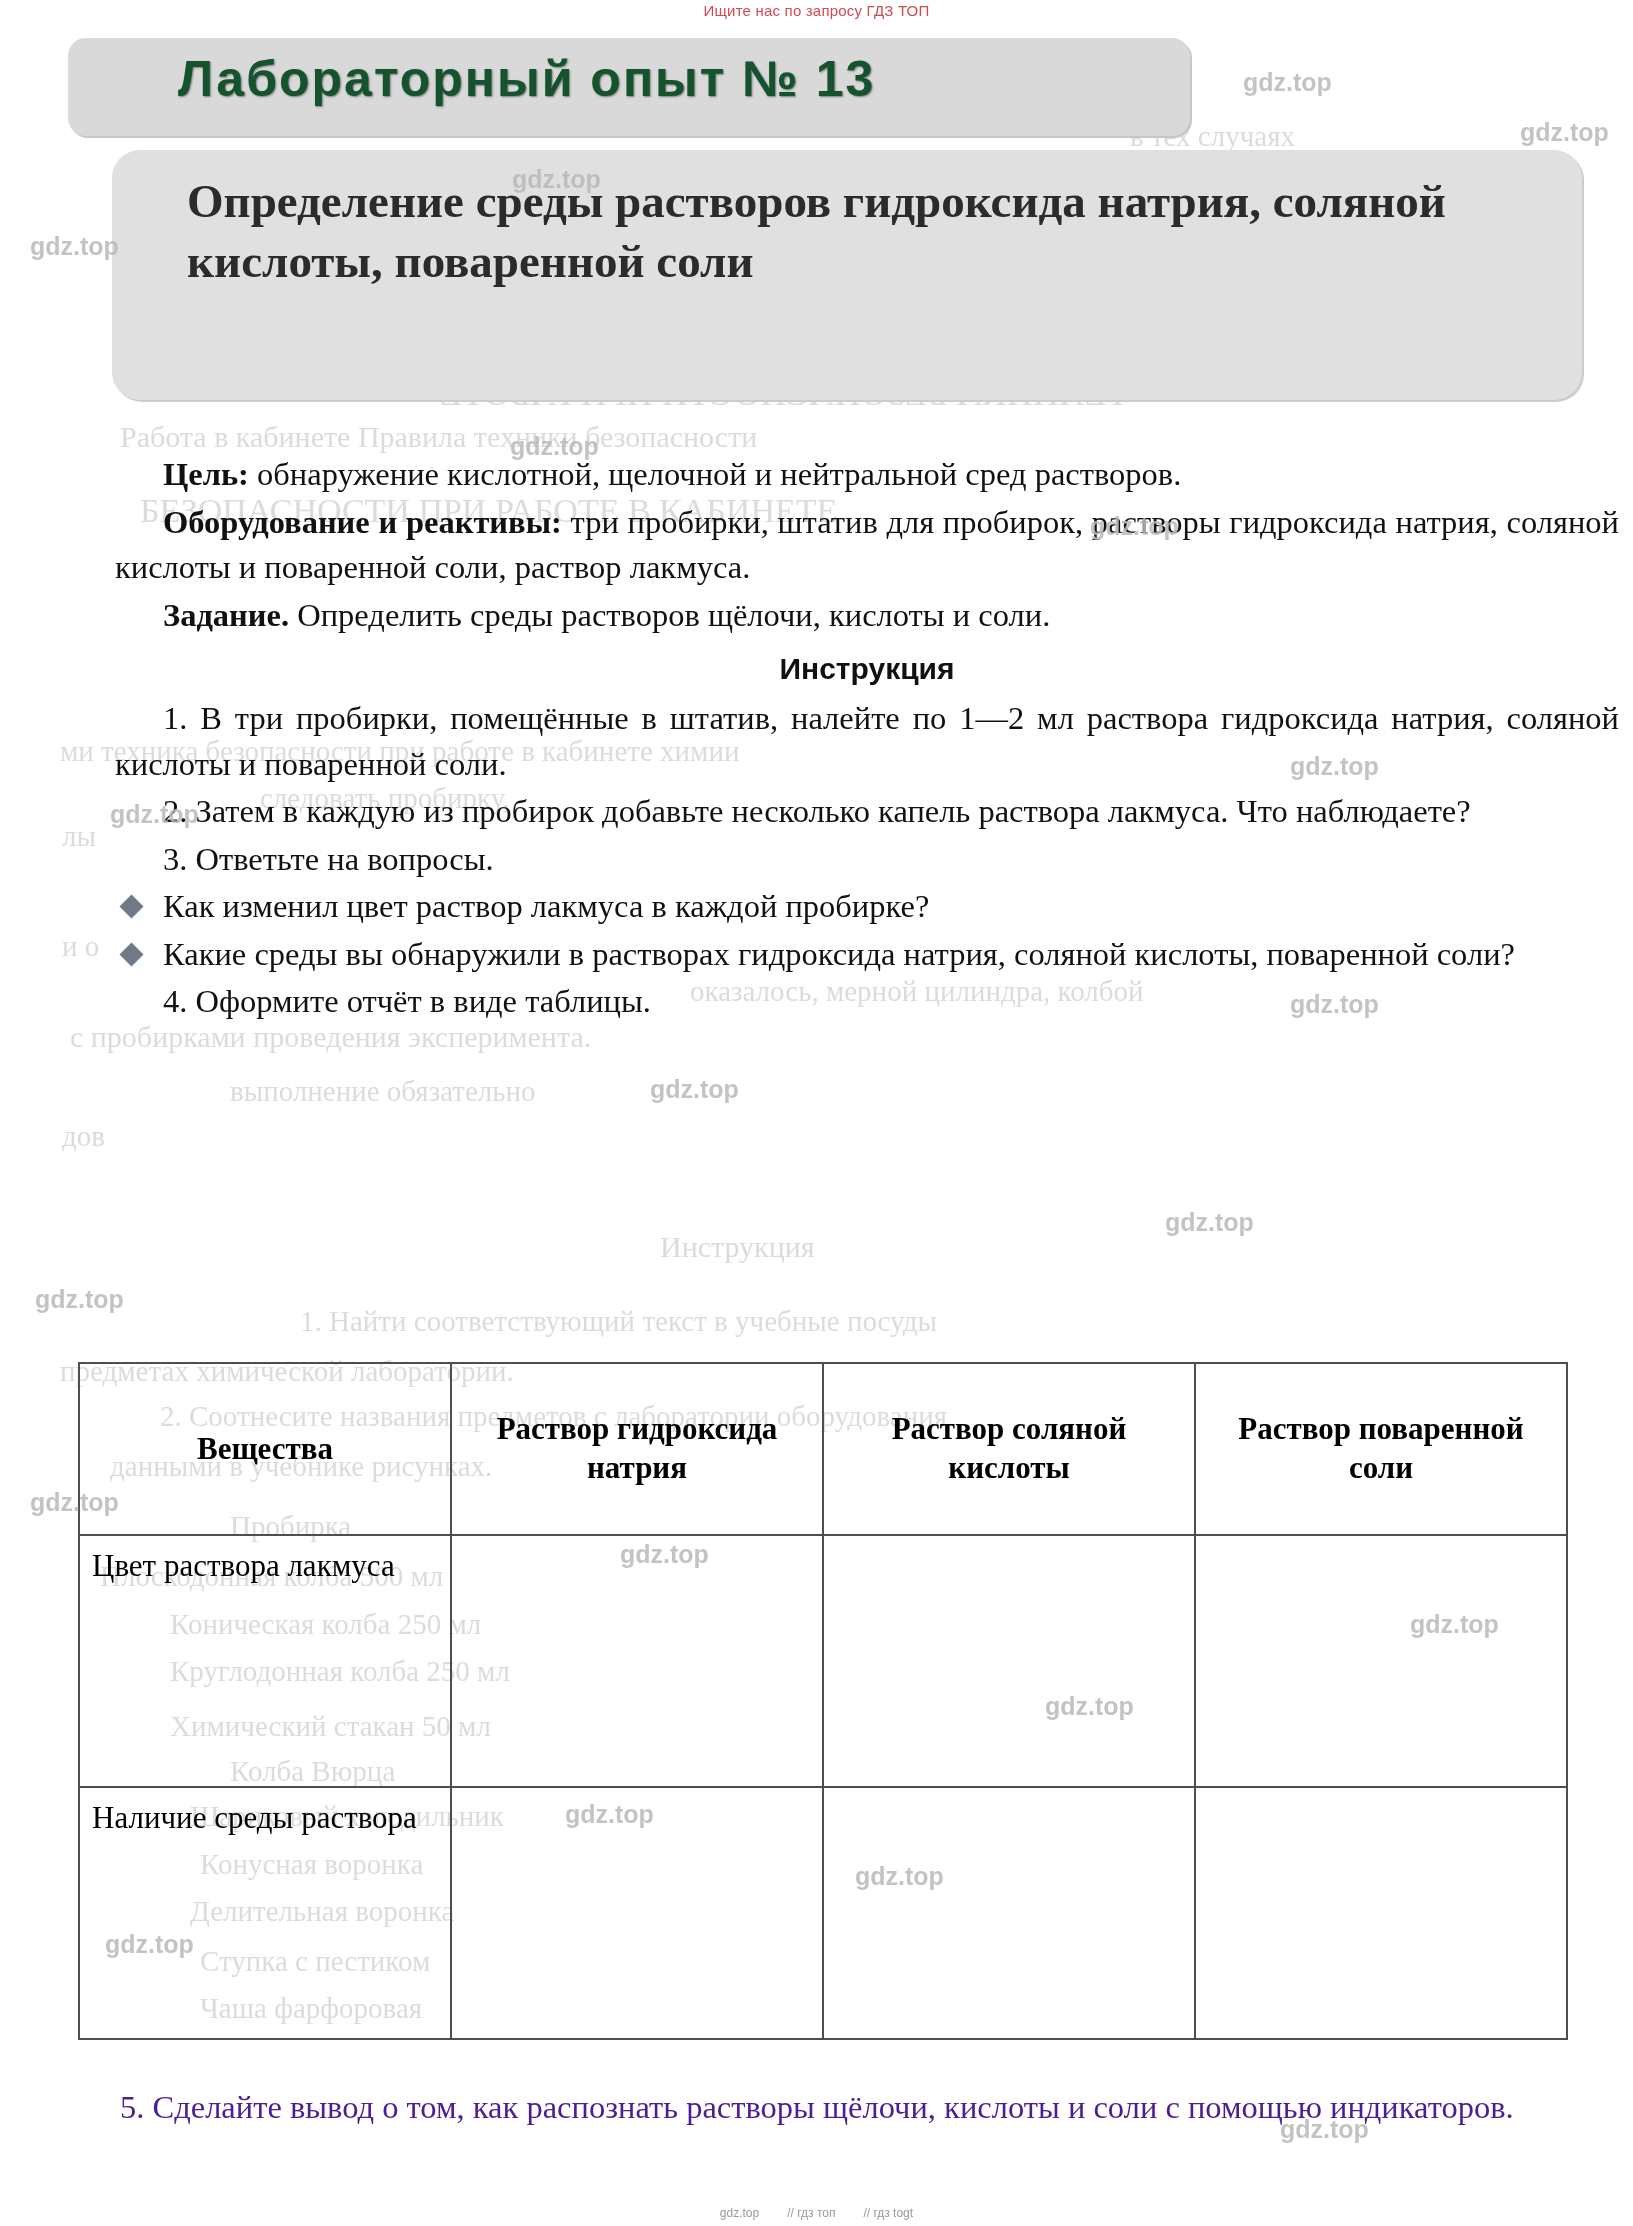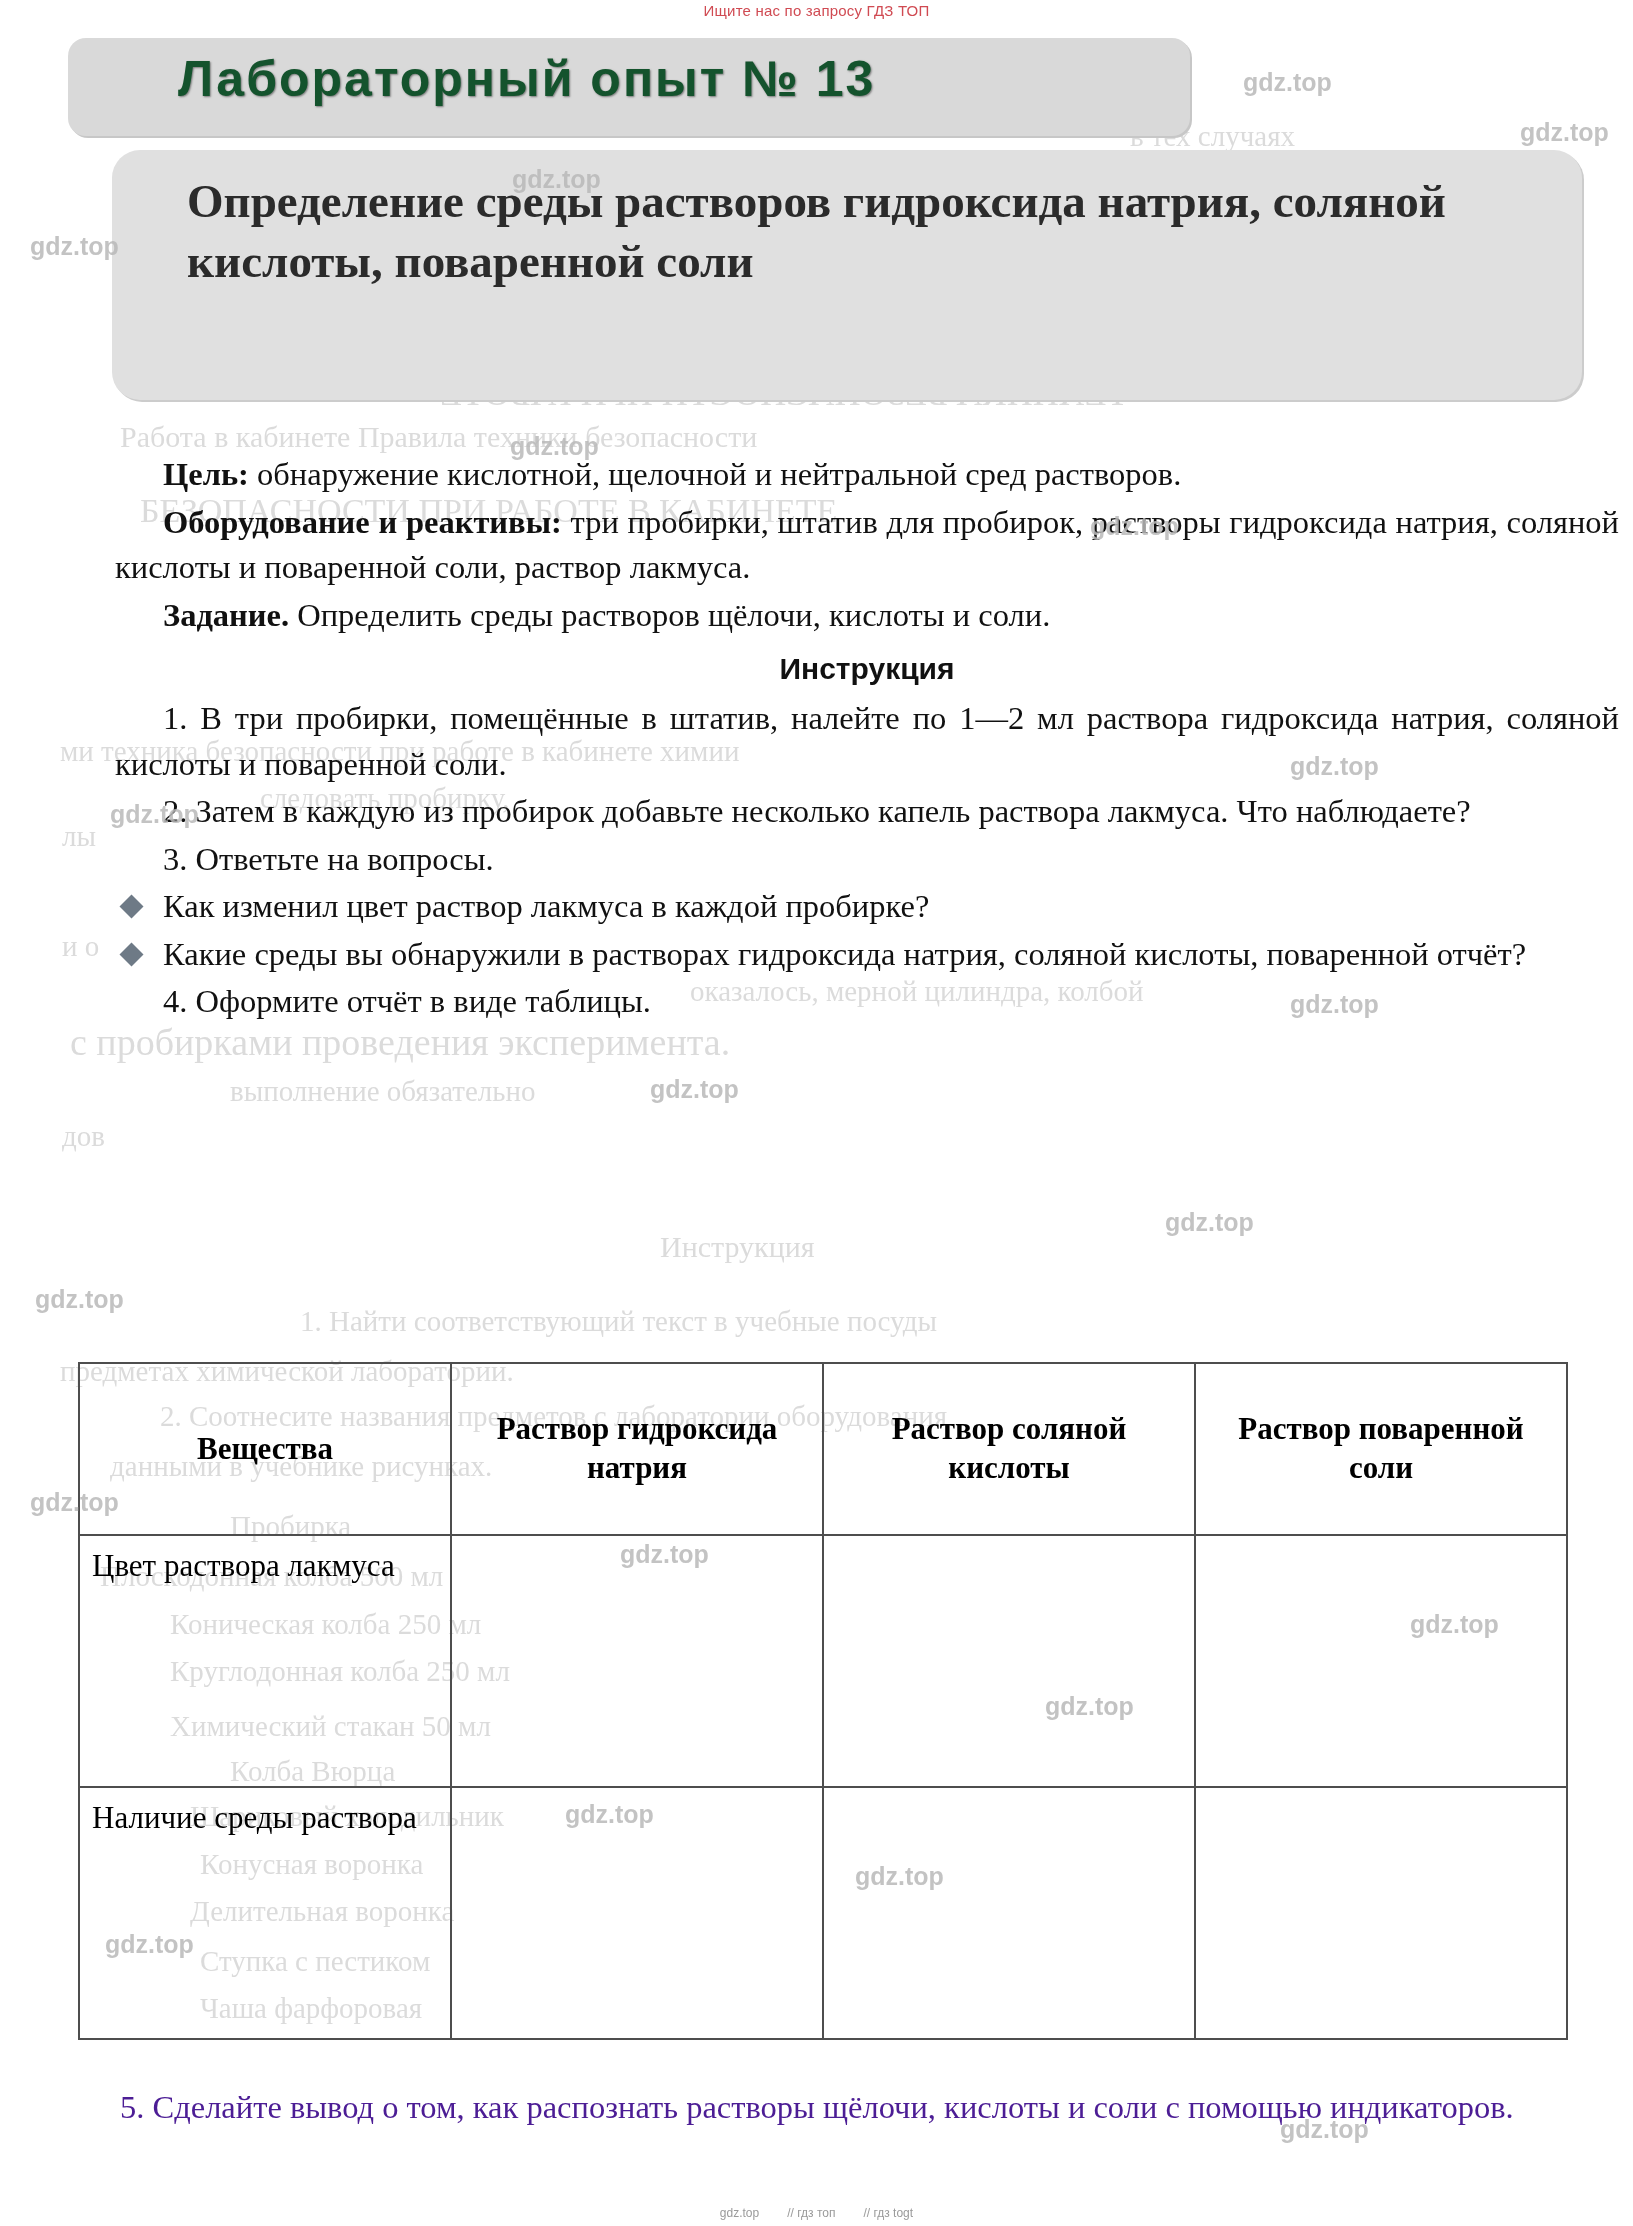--- a/index.html
+++ b/index.html
@@ -215,21 +215,21 @@
     <div class="ghost mirror" style="left: 1240px; top: 222px; font-size: 29px;">данные раствори...</div>
     <div class="ghost mirror" style="left: 1340px; top: 268px; font-size: 29px;">ние по...</div>
     <div class="ghost mirror" style="left: 440px; top: 372px; font-size: 36px;">ТЕХНИКА БЕЗОПАСНОСТИ ПРИ РАБОТЕ</div>
     <div class="ghost" style="left: 120px; top: 420px; font-size: 30px;">Работа в кабинете Правила техники безопасности</div>
     <div class="ghost" style="left: 140px; top: 492px; font-size: 34px;">БЕЗОПАСНОСТИ ПРИ РАБОТЕ В КАБИНЕТЕ</div>
     <div class="ghost" style="left: 60px; top: 735px; font-size: 29px;">ми техника безопасности при работе в кабинете химии</div>
     <div class="ghost" style="left: 260px; top: 782px; font-size: 29px;">следовать пробирку,</div>
     <div class="ghost" style="left: 62px; top: 820px; font-size: 29px;">лы</div>
     <div class="ghost" style="left: 62px; top: 930px; font-size: 29px;">и о</div>
     <div class="ghost" style="left: 690px; top: 975px; font-size: 29px;">оказалось, мерной цилиндра, колбой</div>
-    <div class="ghost" style="left: 70px; top: 1020px; font-size: 38px;">с пробирками проведения эксперимента.</div>
+    <div class="ghost" style="left: 70px; top: 1020px; font-size: 30px;">с пробирками проведения эксперимента.</div>
     <div class="ghost" style="left: 230px; top: 1075px; font-size: 29px;">выполнение обязательно</div>
     <div class="ghost" style="left: 62px; top: 1120px; font-size: 29px;">дов</div>
     <div class="ghost" style="left: 660px; top: 1230px; font-size: 30px;">Инструкция</div>
     <div class="ghost" style="left: 300px; top: 1305px; font-size: 29px;">1. Найти соответствующий текст в учебные посуды</div>
     <div class="ghost" style="left: 60px; top: 1355px; font-size: 29px;">предметах химической лаборатории.</div>
     <div class="ghost" style="left: 160px; top: 1400px; font-size: 29px;">2. Соотнесите названия предметов с лаборатории оборудования</div>
     <div class="ghost" style="left: 110px; top: 1450px; font-size: 29px;">данными в учебнике рисунках.</div>
     <div class="ghost" style="left: 230px; top: 1510px; font-size: 29px;">Пробирка</div>
     <div class="ghost" style="left: 100px; top: 1560px; font-size: 29px;">Плоскодонная колба 500 мл</div>
     <div class="ghost" style="left: 170px; top: 1608px; font-size: 29px;">Коническая колба 250 мл</div>
@@ -255,21 +255,21 @@
 
   <div class="body-text">
     <p><b>Цель:</b><span> обнаружение кислотной, щелочной и нейтральной сред растворов.</span></p>
     <p><b>Оборудование и реактивы:</b><span> три пробирки, штатив для пробирок, растворы гидроксида натрия, соляной кислоты и поваренной соли, раствор лакмуса.</span></p>
     <p><b>Задание.</b><span> Определить среды растворов щёлочи, кислоты и соли.</span></p>
     <p class="instruction-head">Инструкция</p>
     <p>1. В три пробирки, помещённые в штатив, налейте по 1—2 мл раствора гидроксида натрия, соляной кислоты и поваренной соли.</p>
     <p>2. Затем в каждую из пробирок добавьте несколько капель раствора лакмуса. Что наблюдаете?</p>
     <p>3. Ответьте на вопросы.</p>
     <p class="bullet-line"><span class="diamond"></span><span>Как изменил цвет раствор лакмуса в каждой пробирке?</span></p>
-    <p class="bullet-line"><span class="diamond"></span><span>Какие среды вы обнаружили в растворах гидроксида натрия, соляной кислоты, поваренной отчёт?</span></p>
+    <p class="bullet-line"><span class="diamond"></span><span>Какие среды вы обнаружили в растворах гидроксида натрия, соляной кислоты, поваренной соли?</span></p>
     <p>4. Оформите отчёт в виде таблицы.</p>
   </div>
 
   <table class="report-table">
     <thead>
       <tr>
         <th>Вещества</th>
         <th>Раствор гидроксида натрия</th>
         <th>Раствор соляной кислоты</th>
         <th>Раствор поваренной соли</th>

